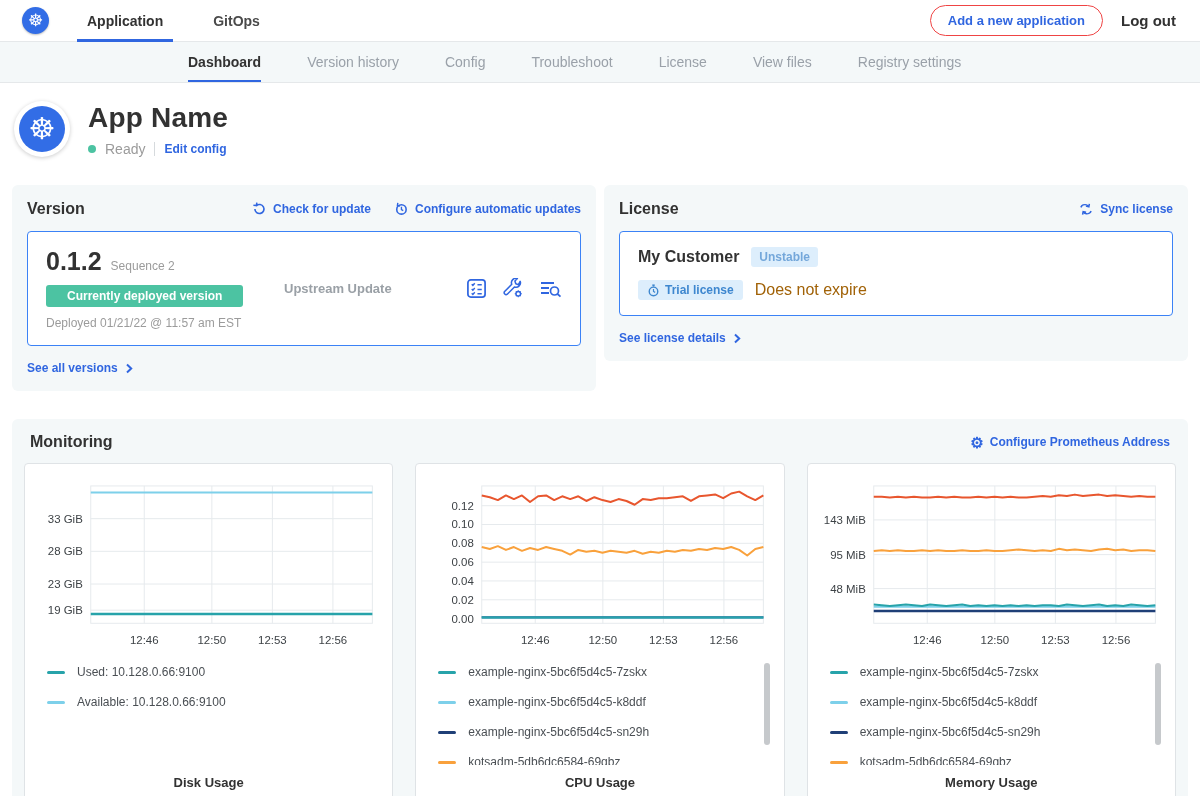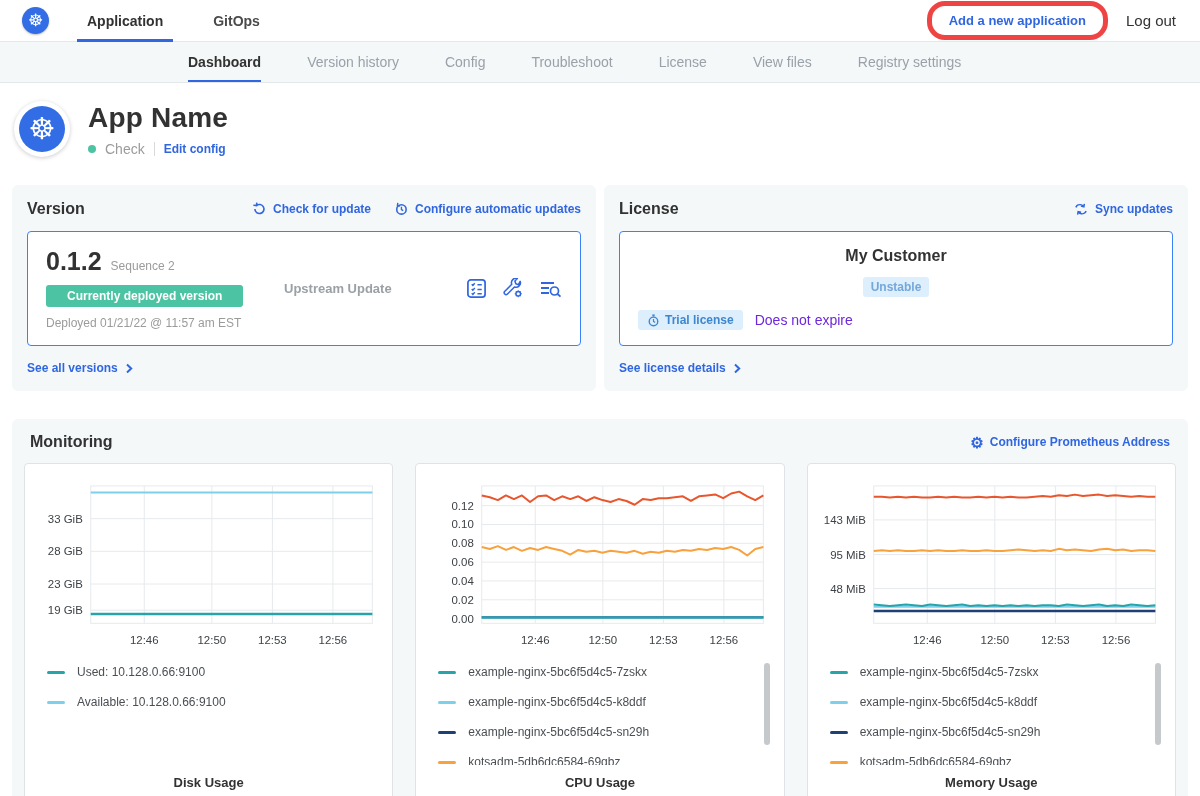--- a/index.html
+++ b/index.html
@@ -6,22 +6,22 @@
   html,body { width:1200px; background:#fff; font-family:"Liberation Sans", sans-serif; color:#323232; }
 
   
   .topnav { height:42px; display:flex; align-items:stretch; border-bottom:1px solid #e5e8ea; padding:0 24px 0 22px; background:#fff; }
   .brand { display:flex; align-items:center; margin-right:34px; }
   .k8s-bubble { width:27px; height:27px; border-radius:50%; background:#326de6; color:#fff; display:flex; align-items:center; justify-content:center; font-size:17px; line-height:1; box-shadow:0 1px 2px rgba(0,0,0,.25); }
   .apptab { display:flex; align-items:center; padding:0 4px; margin-right:42px; font-size:14px; font-weight:700; color:#4a4a4a; cursor:pointer; position:relative; }
   .apptab.active { color:#323232; }
   .apptab.active::after { content:""; position:absolute; left:-6px; right:-6px; bottom:-1px; height:3px; background:#3066e0; }
   .topnav-right { margin-left:auto; display:flex; align-items:center; gap:18px; }
-  .pill-btn { border:5px solid #ef4444; color:#3066e0; background:#fff; border-radius:18px; padding:7px 17px; font-size:13px; font-weight:700; cursor:pointer; font-family:inherit; }
-  .logout { font-size:15px; font-weight:400; color:#323232; cursor:pointer; }
+  .pill-btn { border:1px solid #ef4444; color:#3066e0; background:#fff; border-radius:18px; padding:7px 17px; font-size:13px; font-weight:700; cursor:pointer; font-family:inherit; }
+  .logout { font-size:15px; font-weight:700; color:#323232; cursor:pointer; }
 
   
   .subnav { height:41px; background:#f4f8f9; border-bottom:1px solid #e5e8ea; display:flex; align-items:stretch; padding-left:188px; }
   .subtab { display:flex; align-items:center; margin-right:46px; font-size:14px; color:#9aa1a9; cursor:pointer; position:relative; font-weight:400; }
   .subtab.active { color:#323232; font-weight:700; }
   .subtab.active::after { content:""; position:absolute; left:0; right:0; bottom:0; height:2px; background:#3066e0; }
 
   
   .app-header { display:flex; align-items:center; padding:18px 14px 16px; gap:18px; }
   .app-logo { width:56px; height:56px; border-radius:50%; background:#fff; box-shadow:0 1px 4px rgba(0,0,0,.2); display:flex; align-items:center; justify-content:center; }
@@ -48,26 +48,26 @@
   .ver-number { font-size:25px; font-weight:700; }
   .ver-seq { font-size:12px; color:#9b9b9b; }
   .badge-green { display:inline-block; margin-top:9px; background:#4cc3a2; color:#fff; font-size:12px; font-weight:700; padding:4px 21px; border-radius:3px; }
   .ver-deployed { margin-top:9px; font-size:12px; color:#9b9b9b; }
   .ver-source { font-size:13px; font-weight:700; color:#9aa0a6; margin-left:8px; }
   .ver-icons { margin-left:auto; display:flex; align-items:center; gap:15px; }
   .ver-icons svg { cursor:pointer; }
   .panel-footer-link { margin-top:12px; }
 
   .lic-box { }
-  .lic-name-row { display:flex; align-items:center; gap:12px;flex-direction:column; }
+  .lic-name-row { display:flex; align-items:center; gap:12px; }
   .lic-name { font-size:16px; font-weight:700; }
   .badge-lightblue { background:#ddeefc; color:#74a7da; font-size:12px; font-weight:700; padding:3px 8px; border-radius:3px; }
   .lic-row2 { display:flex; align-items:center; gap:12px; margin-top:13px; }
   .badge-trial { background:#ddeefc; color:#3e87cf; font-size:12px; font-weight:700; padding:3px 9px; border-radius:3px; display:inline-flex; align-items:center; gap:5px;justify-content:center; }
-  .lic-expiry { font-size:14px; color:#6d28d9; }
+  .lic-expiry { font-size:16px; color:#a16207; }
 
   
   .monitoring { margin:28px 12px 14px; background:#f4f8f9; border-radius:6px; padding:14px 12px 16px; }
   .mon-head { display:flex; align-items:center; padding:0 6px 12px; }
   .mon-title { font-size:16px; font-weight:700; }
   .mon-link { margin-left:auto; }
   .charts-grid { display:grid; grid-template-columns:1fr 1fr 1fr; gap:22px; }
   .chart-card { background:#fff; border:1px solid #dfe3e6; border-radius:4px; padding:12px 12px 16px; height:344px; display:flex; flex-direction:column; position:relative; }
   .chart-svg-wrap { width:100%; }
   .chart-svg-wrap svg { width:100%; height:auto; display:block; }
@@ -104,21 +104,21 @@
 </div>
 
 <div class="app-header">
   <div class="app-logo">
     <div class="app-logo-inner">☸</div>
   </div>
   <div>
     <div class="app-title">App Name</div>
     <div class="app-status-row">
       <span class="ready-dot"></span>
-      <span class="ready-text">Check</span>
+      <span class="ready-text">Ready</span>
       <span class="vdiv"></span>
       <span class="blue-link">Edit config</span>
     </div>
   </div>
 </div>
 
 <div class="cards-row">
   <div class="panel">
     <div class="panel-head">
       <span class="panel-title">Version</span>
@@ -184,21 +184,21 @@
     <div class="panel-head">
       <span class="panel-title">License</span>
       <span class="panel-links">
         <span class="blue-link">
           <svg width="16" height="15" viewBox="0 0 18 16">
               <path d="M3.2 5.6c1-2.4 3.8-3.6 6.3-2.8 1 .3 1.9 1 2.5 1.8" fill="none" stroke="#3066e0" stroke-width="1.7"></path>
               <path d="M12.8 1.6l-.6 3.3-3.3-.7" fill="none" stroke="#3066e0" stroke-width="1.7"></path>
               <path d="M14.8 9.8c-1 2.4-3.8 3.6-6.3 2.8-1-.3-1.9-1-2.5-1.8" fill="none" stroke="#3066e0" stroke-width="1.7"></path>
               <path d="M5.2 13.8l.6-3.3 3.3.7" fill="none" stroke="#3066e0" stroke-width="1.7"></path>
             </svg>
-          <span>Sync updates</span>
+          <span>Sync license</span>
         </span>
       </span>
     </div>
     <div class="white-box lic-box">
       <div class="lic-name-row">
         <span class="lic-name">My Customer</span>
         <span class="badge-lightblue">Unstable</span>
       </div>
       <div class="lic-row2">
         <span class="badge-trial">

